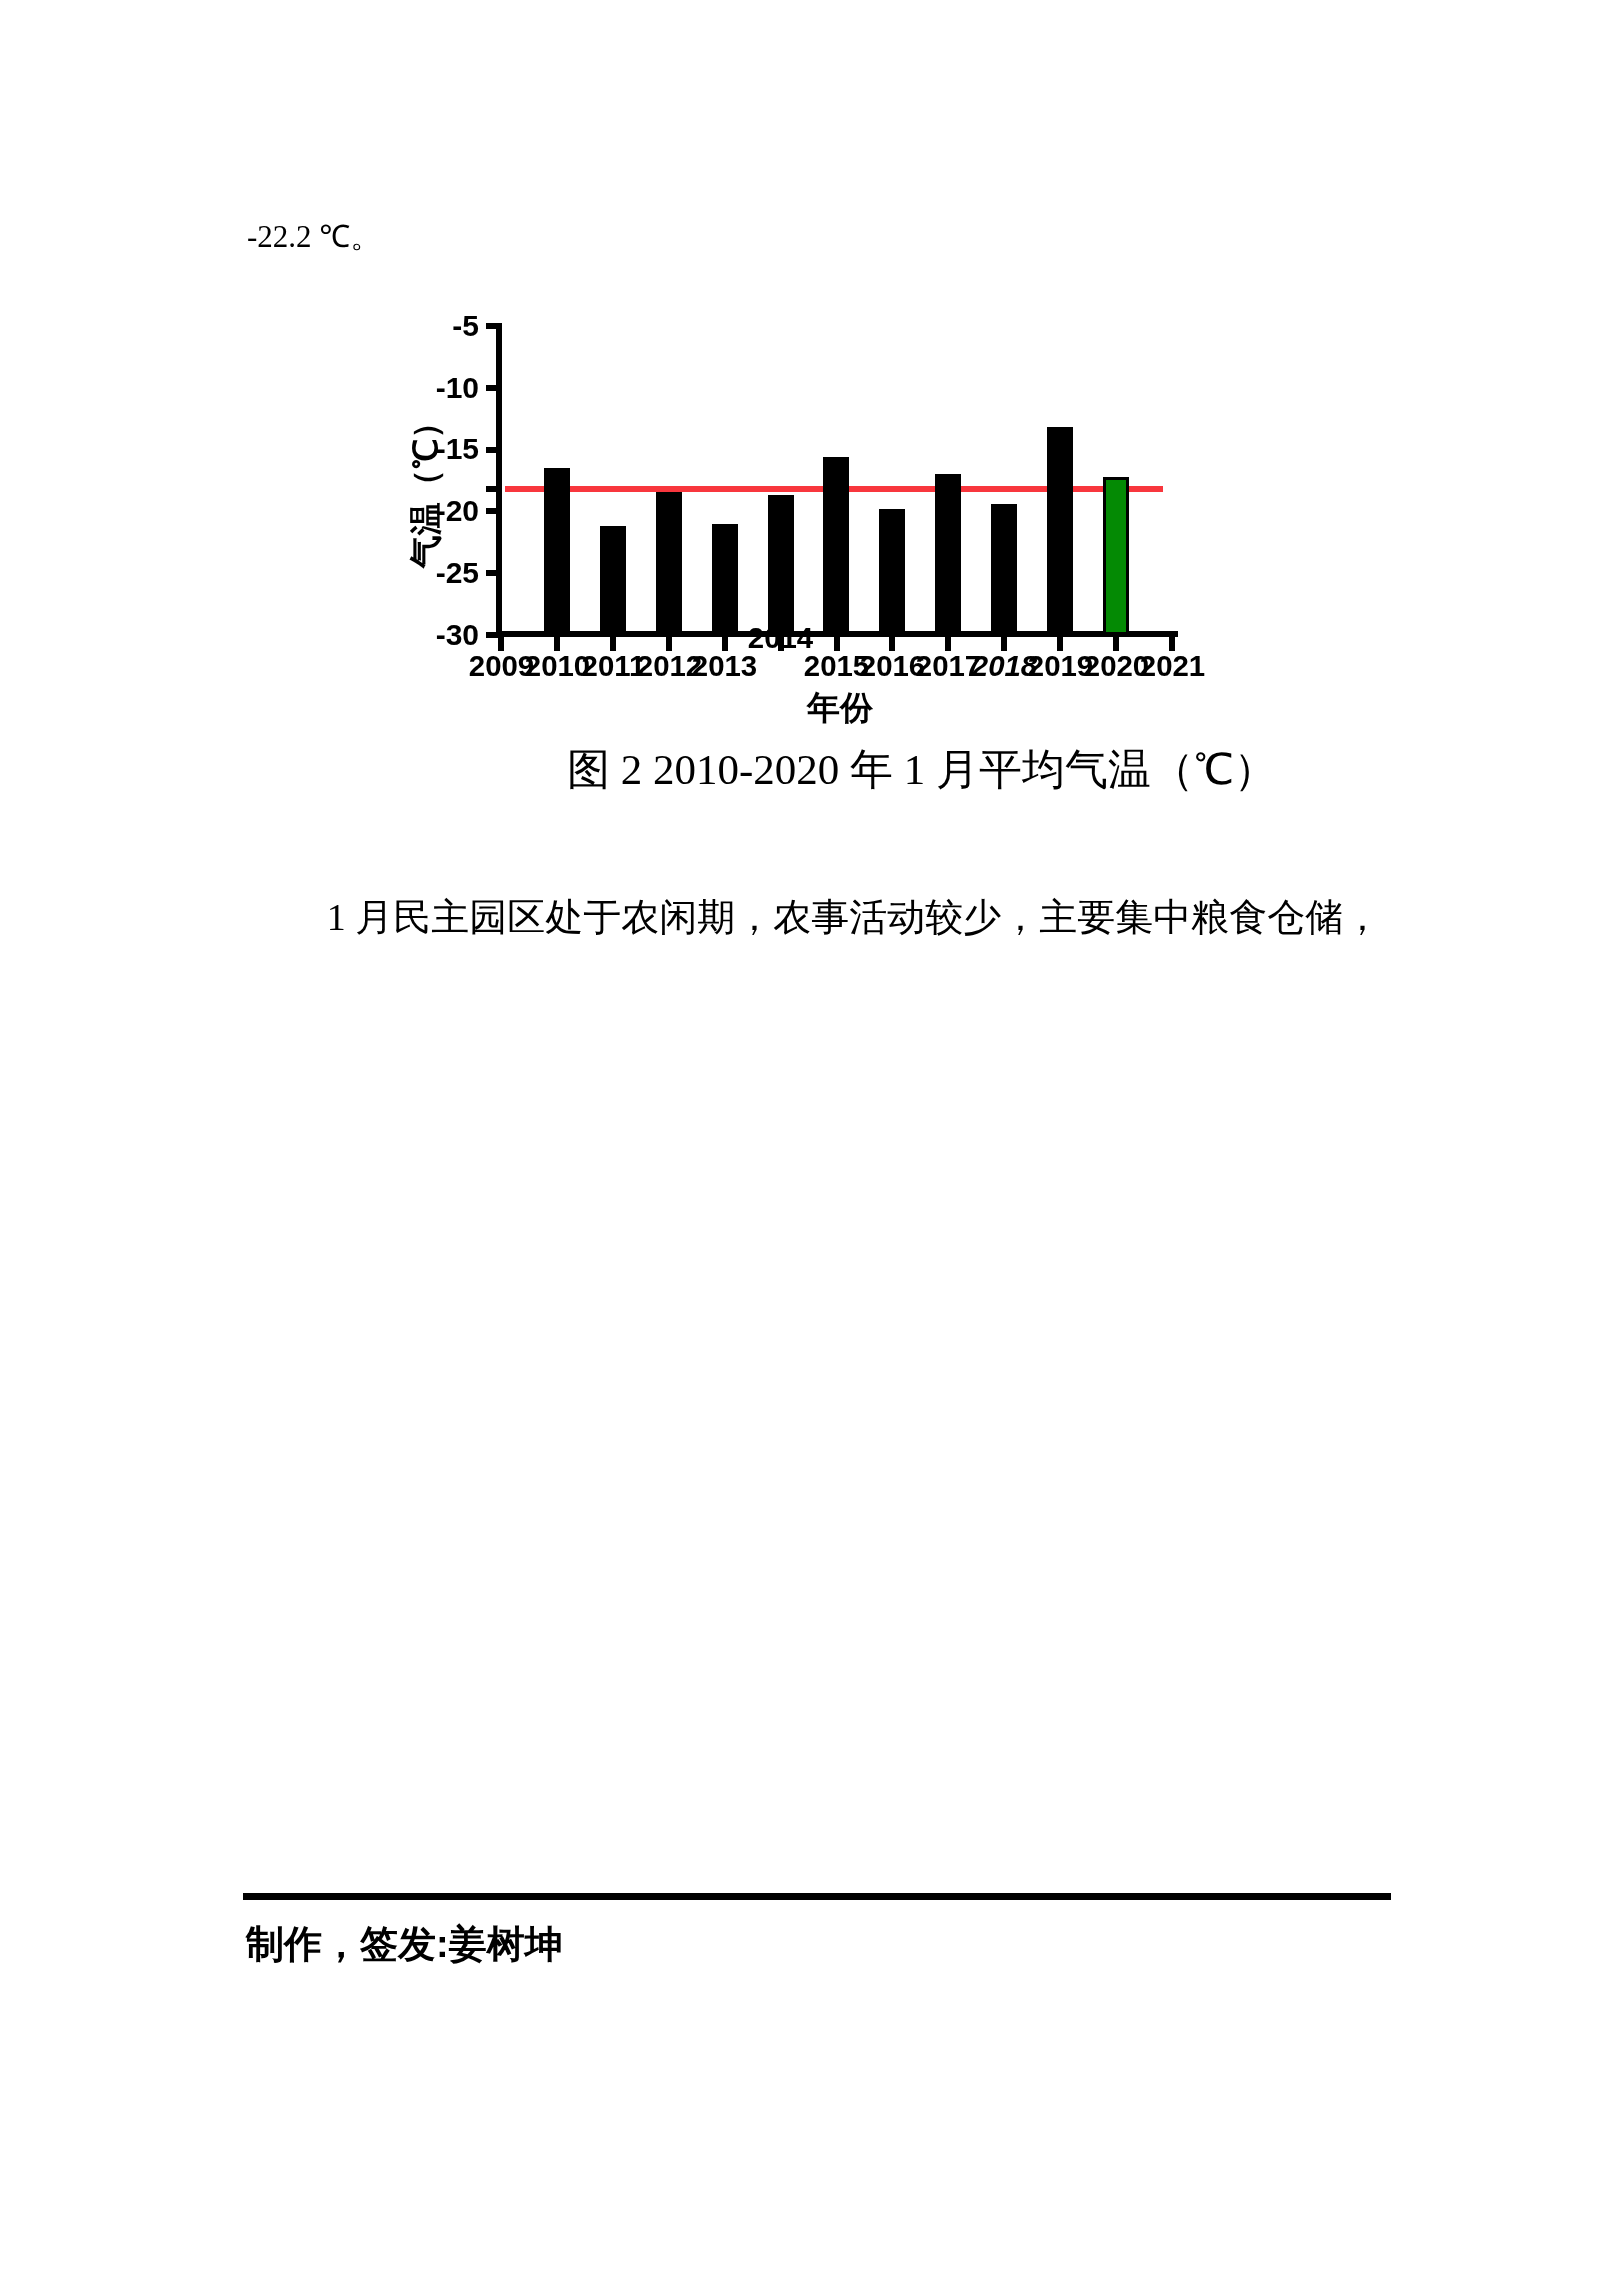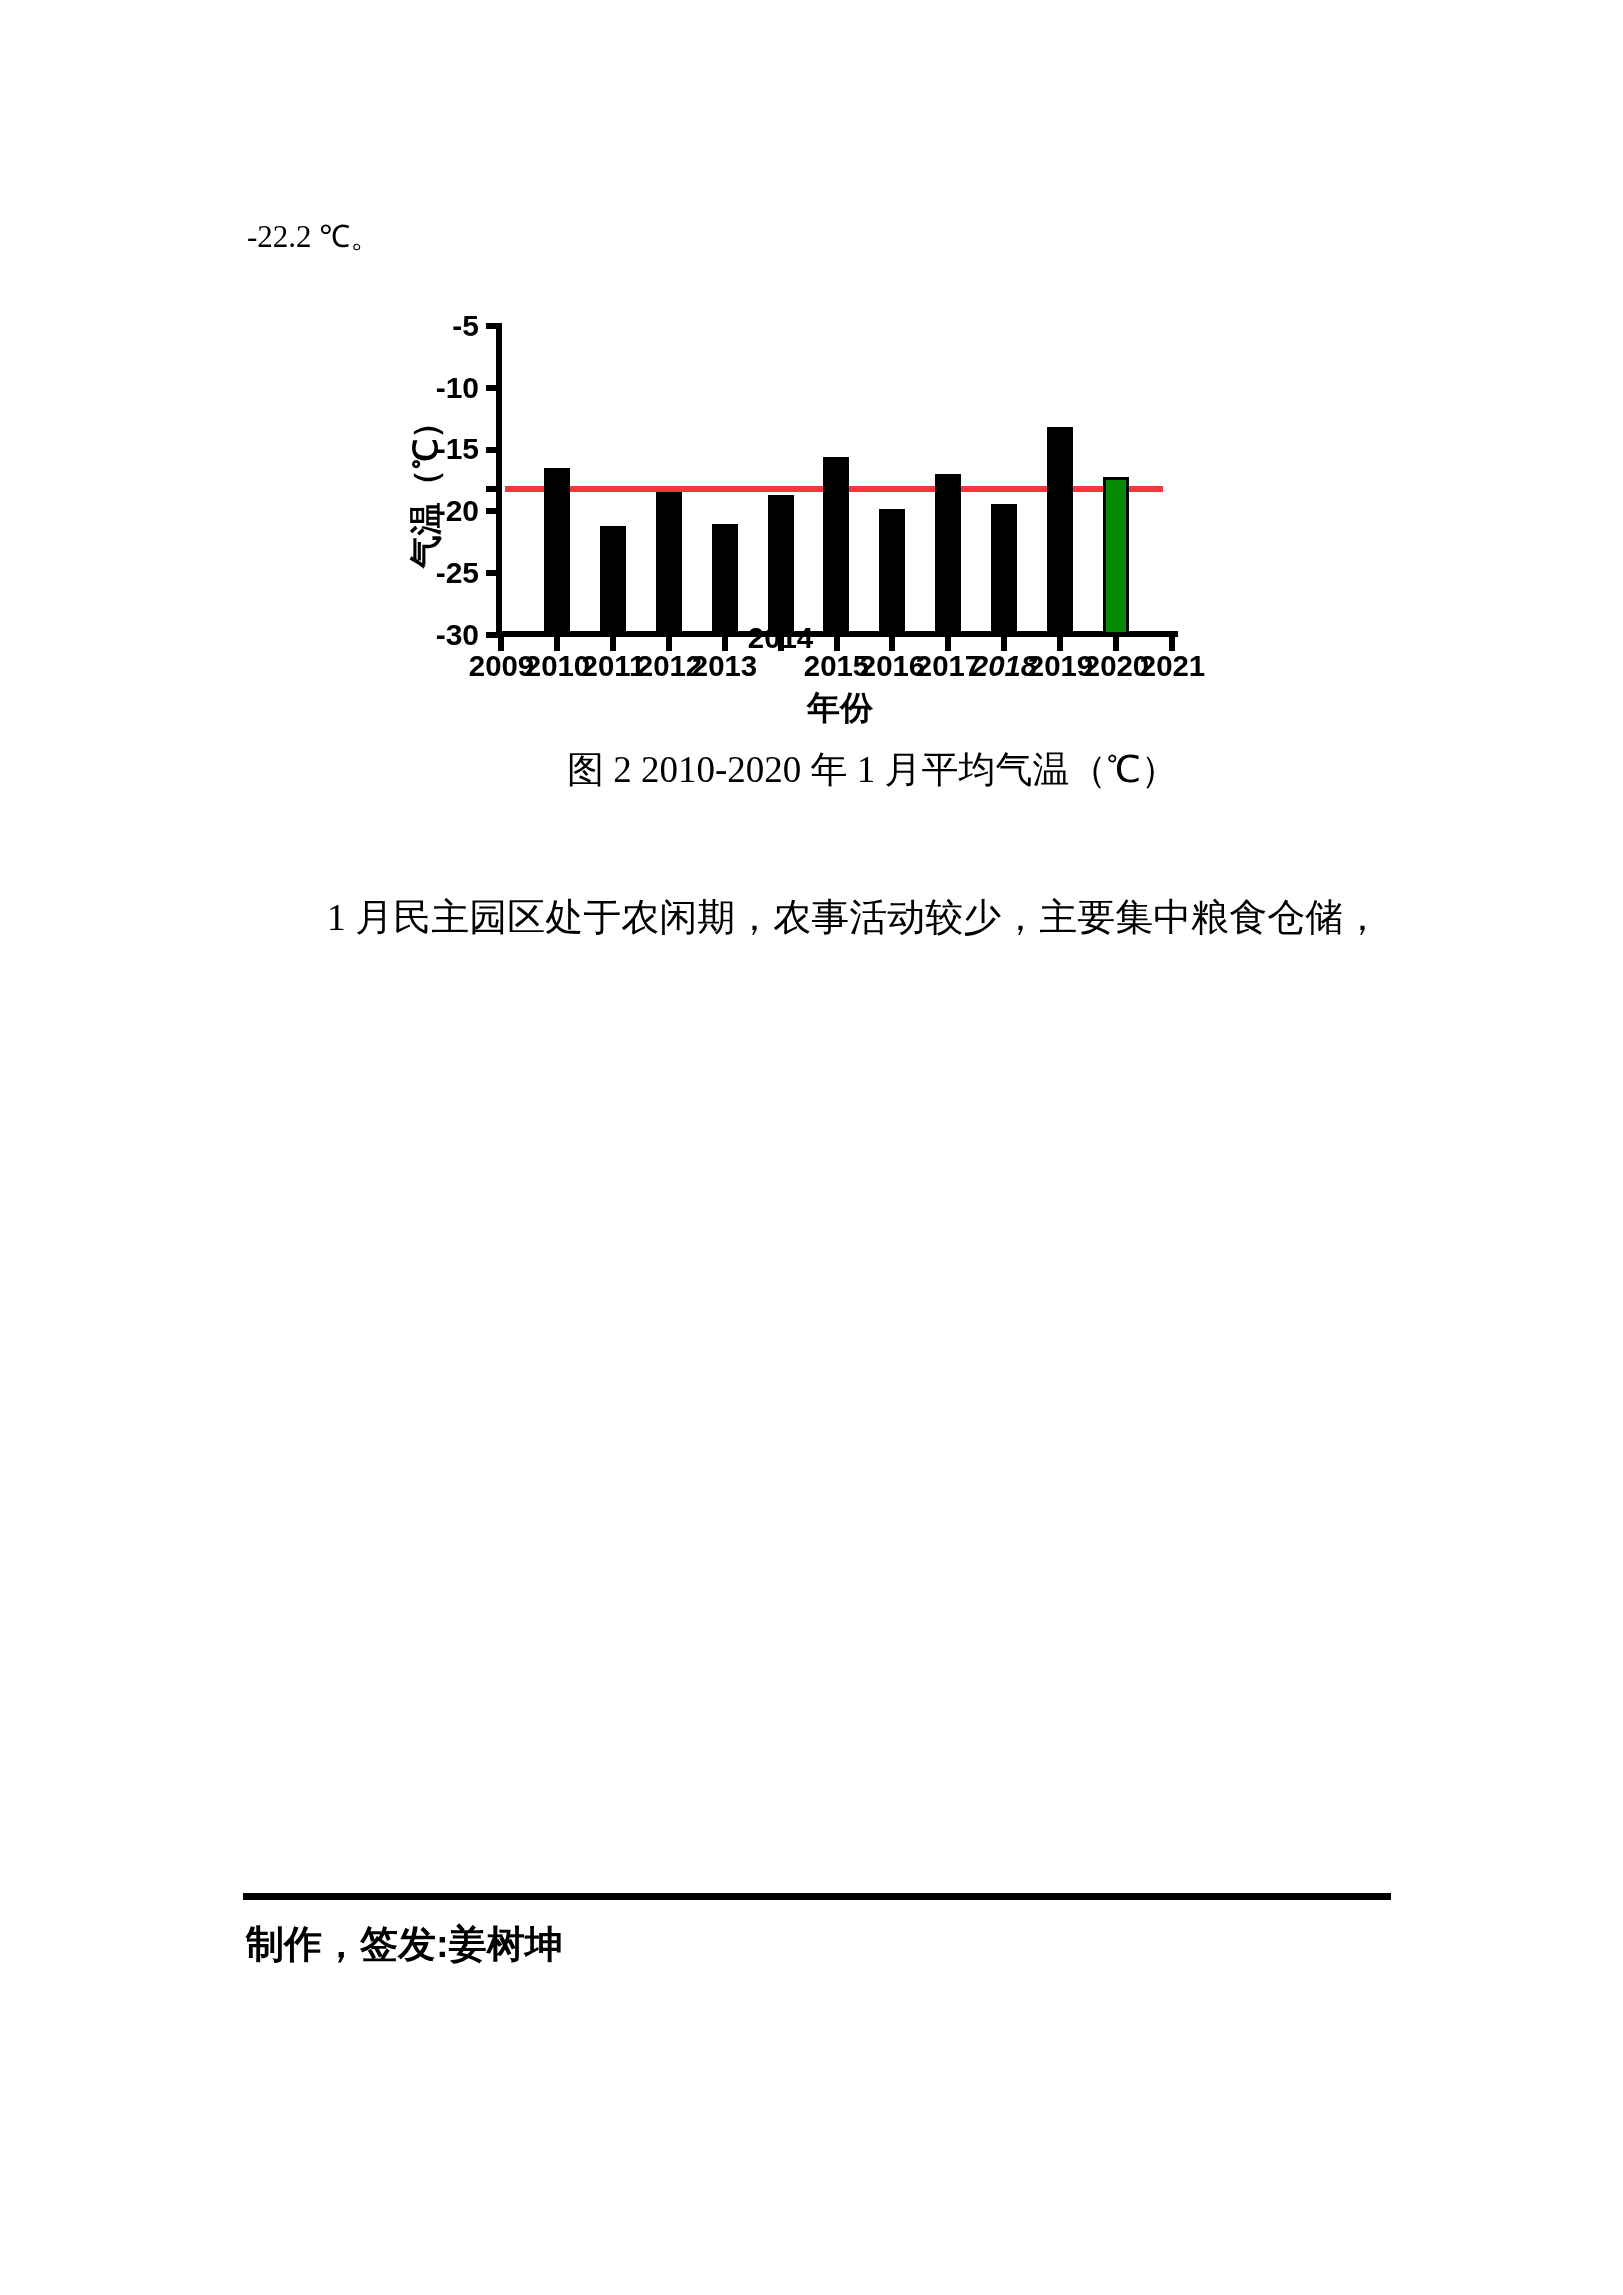--- a/index.html
+++ b/index.html
@@ -35,21 +35,21 @@
     font-size:33px;white-space:nowrap;color:#000;
   }
   #x-axis-title{
     position:absolute;left:840px;top:708px;
     transform:translate(-50%,-50%);
     font-family:"Liberation Sans", sans-serif;font-weight:bold;
     font-size:33px;white-space:nowrap;color:#000;
   }
   #figure-caption{
     left:567px;top:751px;
-    font-size:37px;line-height:38px;color:#000;
+    font-size:43px;line-height:38px;color:#000;
     white-space:nowrap;
     font-family:Liberation Serif, serif;
   }
   
   #body-paragraph{
     left:245px;top:874px;width:1139px;
     font-size:38px;line-height:86px;color:#000;
   }
   .para-line{white-space:nowrap;}
   .para-line.indent{text-indent:2.15em;}

